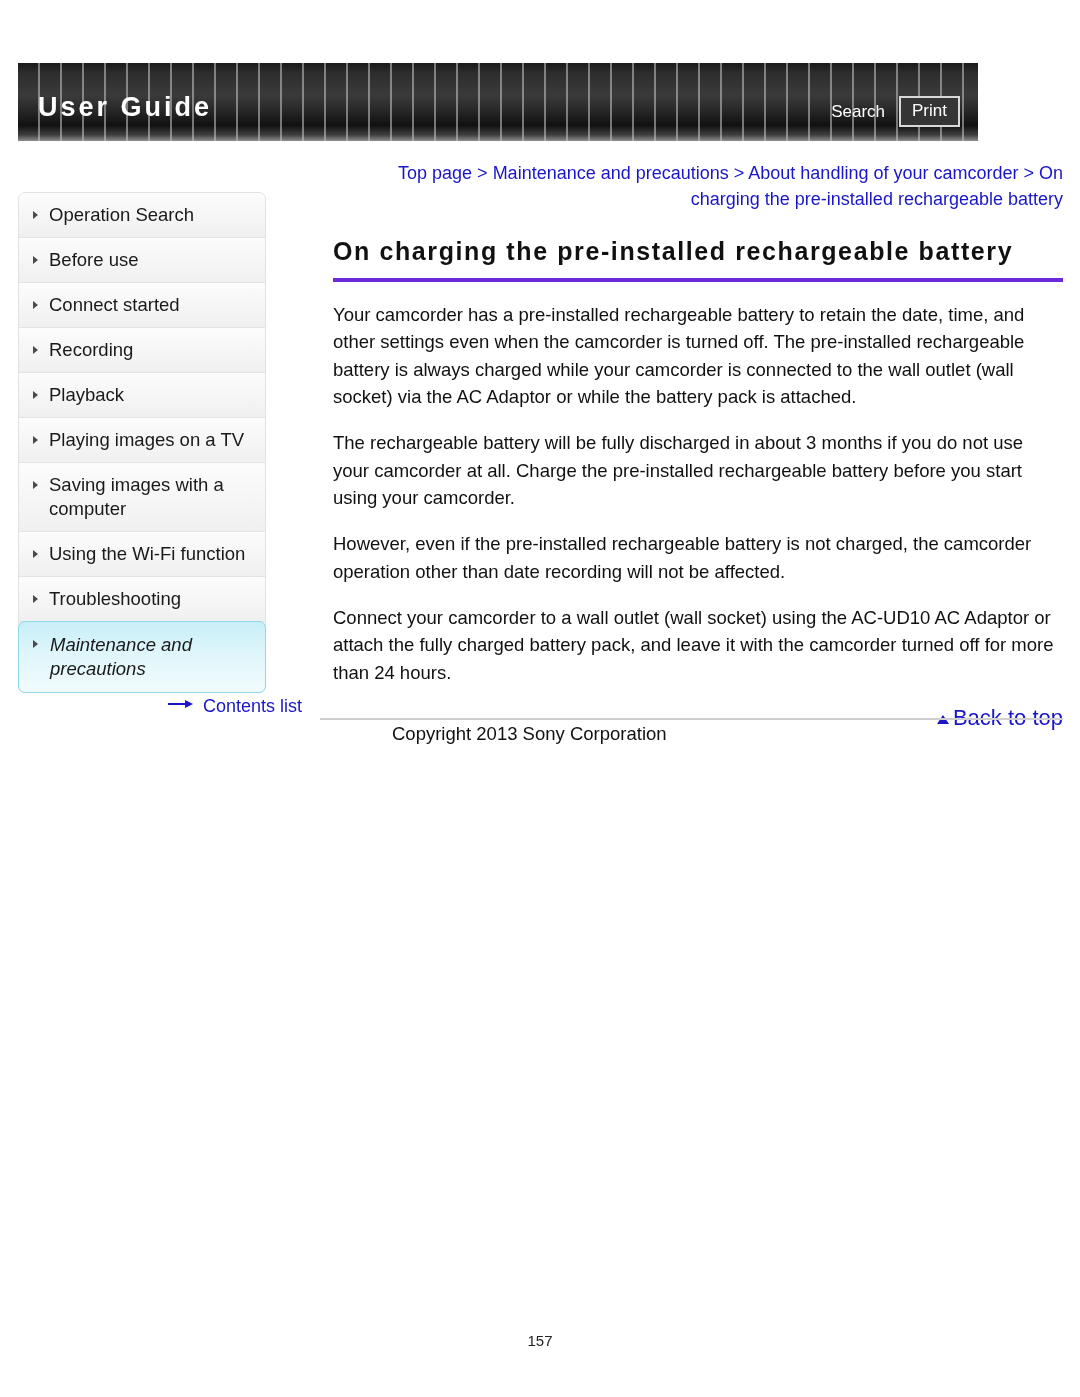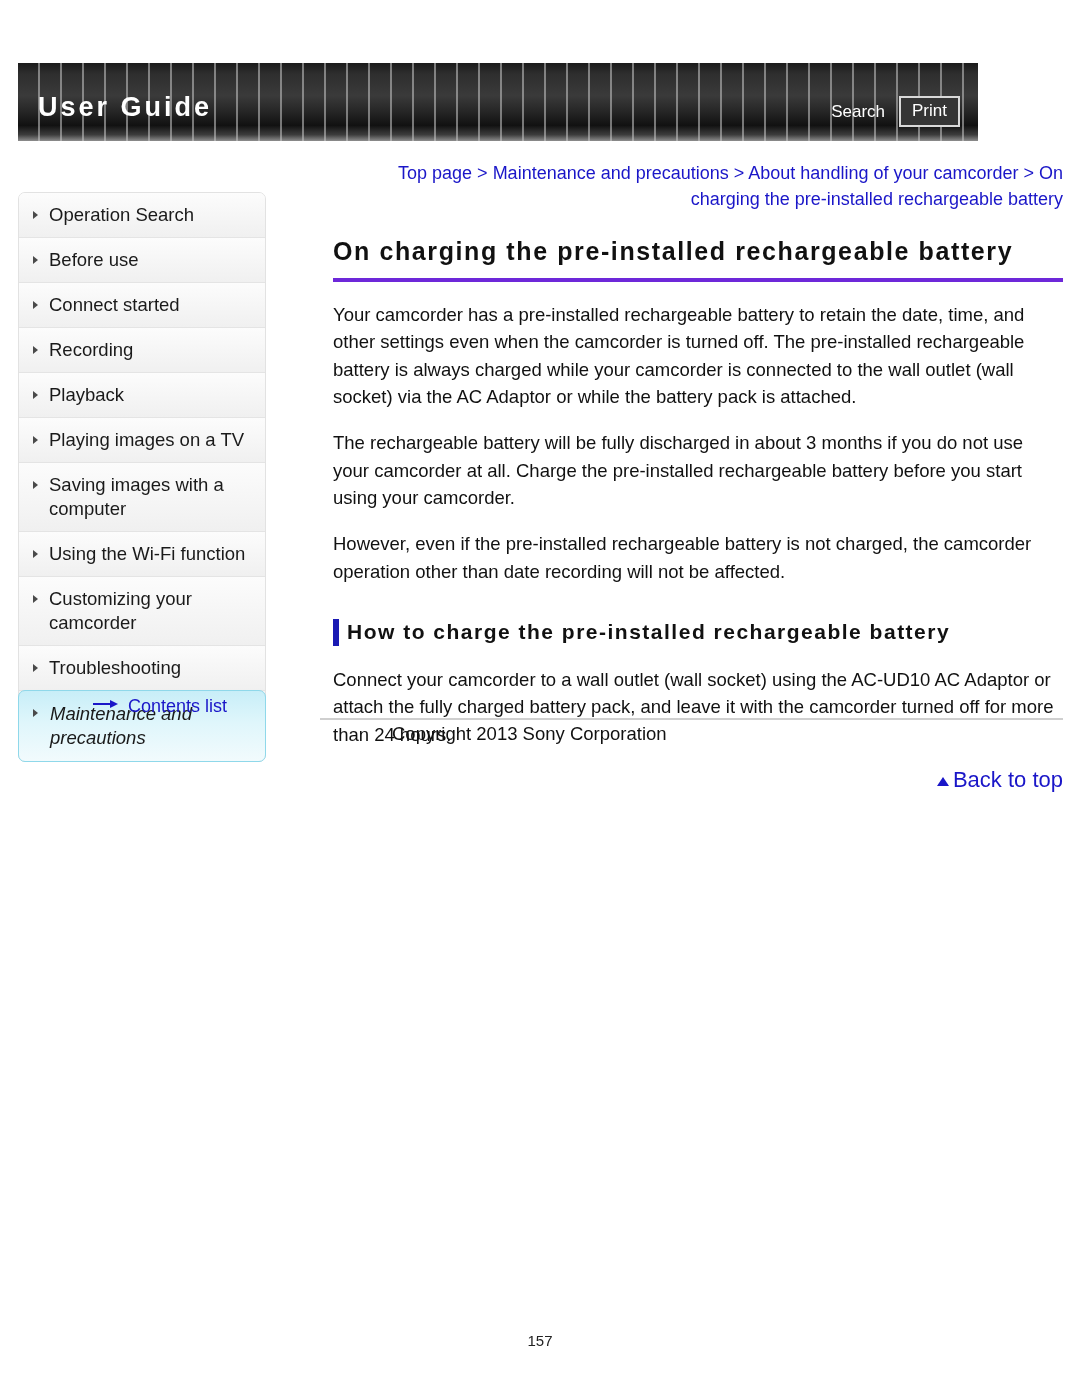--- a/index.html
+++ b/index.html
@@ -116,21 +116,21 @@
     border-radius: 7px;
     margin: -1px;
     padding: 11px 13px 11px 31px;
   }
 
   .contents-list-link {
     position: absolute;
     left: 18px;
     top: 694px;
     width: 284px;
-    text-align: center;
+    text-align: right;
     font-size: 18px;
     color: #1a16c8;
     white-space: nowrap;
   }
   .contents-list-link .arrow-icon {
     display: inline-block;
     vertical-align: 2px;
     margin-right: 4px;
   }
   .contents-list-link .label { }
@@ -269,24 +269,20 @@
   <div class="sidebar-item">
     <span class="bullet"></span>
     <span>Saving images with a computer</span>
   </div>
   <div class="sidebar-item">
     <span class="bullet"></span>
     <span>Using the Wi-Fi function</span>
   </div>
   <div class="sidebar-item">
     <span class="bullet"></span>
-    <span>Customizing your camcorder</span>
-  </div>
-  <div class="sidebar-item">
-    <span class="bullet"></span>
     <span>Troubleshooting</span>
   </div>
   <div class="sidebar-item active">
     <span class="bullet"></span>
     <span>Maintenance and precautions</span>
   </div>
 </nav>
 
 <div class="contents-list-link">
   <span class="arrow-icon">
@@ -300,24 +296,20 @@
 <main class="main">
 
   <div class="breadcrumb">Top page &gt; Maintenance and precautions &gt; About handling of your camcorder &gt; On charging the pre-installed rechargeable battery</div>
 
   <h1 class="page-title">On charging the pre-installed rechargeable battery</h1>
 
   <p class="body-para">Your camcorder has a pre-installed rechargeable battery to retain the date, time, and other settings even when the camcorder is turned off. The pre-installed rechargeable battery is always charged while your camcorder is connected to the wall outlet (wall socket) via the AC Adaptor or while the battery pack is attached.</p>
   <p class="body-para tight">The rechargeable battery will be fully discharged in about 3 months if you do not use your camcorder at all. Charge the pre-installed rechargeable battery before you start using your camcorder.</p>
   <p class="body-para tight">However, even if the pre-installed rechargeable battery is not charged, the camcorder operation other than date recording will not be affected.</p>
 
-  <h2 class="section-heading">
-    <span class="bar"></span>
-    <span>How to charge the pre-installed rechargeable battery</span>
-  </h2>
 
   <p class="body-para">Connect your camcorder to a wall outlet (wall socket) using the AC-UD10 AC Adaptor or attach the fully charged battery pack, and leave it with the camcorder turned off for more than 24 hours.</p>
 
   <div class="back-to-top">
     <span class="triangle-icon"></span><span>Back to top</span>
   </div>
 </main>
 
 <div class="footer-rule"></div>
 <div class="copyright">Copyright 2013 Sony Corporation</div>

